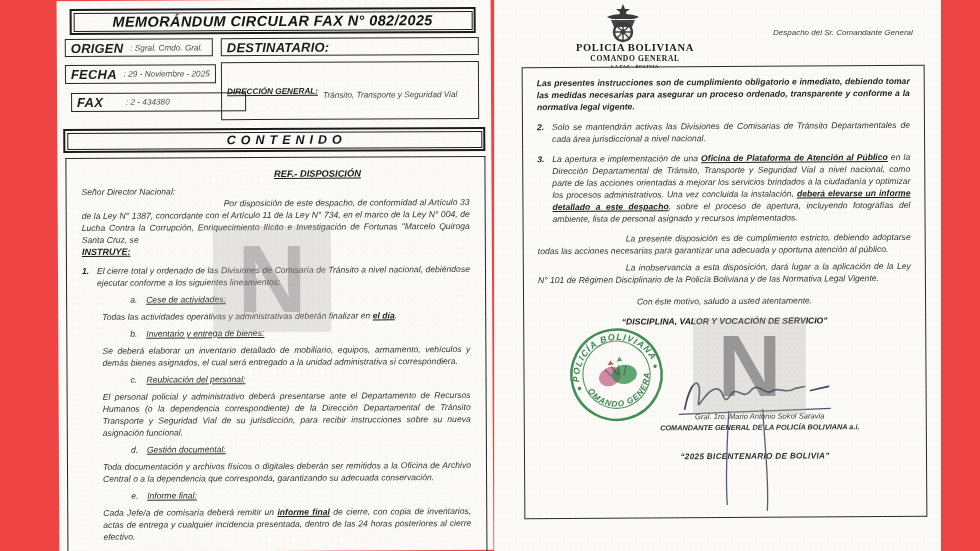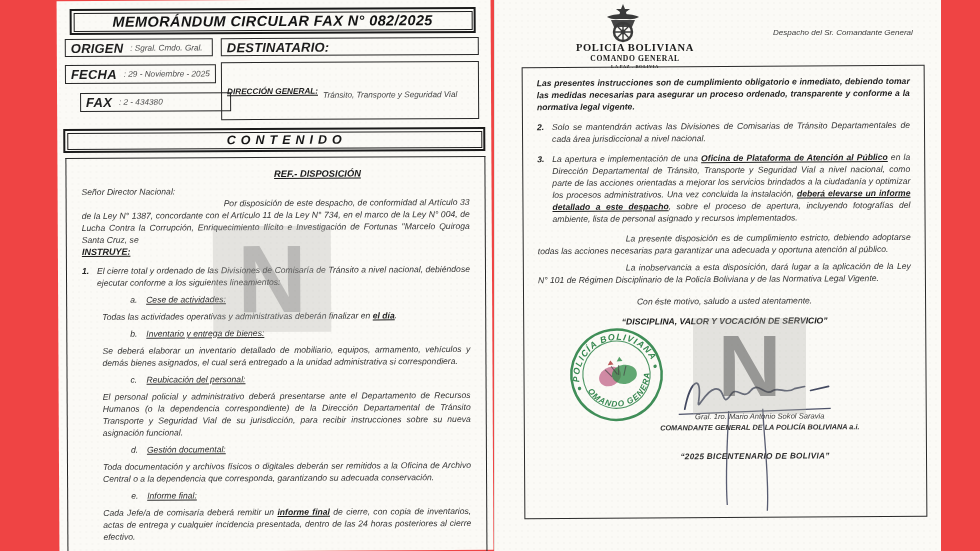--- a/index.html
+++ b/index.html
@@ -101,21 +101,21 @@
 
     <div class="fbox" style="left:164px;top:38px;width:258px;height:18px;">
       <span class="flbl">DESTINATARIO:</span>
     </div>
 
     <div class="fbox" style="left:8px;top:64px;width:151px;height:19px;">
       <span class="flbl">FECHA</span>
       <span class="fval">: 29 - Noviembre - 2025</span>
     </div>
 
-    <div class="fbox" style="left:23px;top:92px;width:151px;height:19px;">
+    <div class="fbox" style="left:14px;top:92px;width:175px;height:19px;gap:16px;">
       <span class="flbl">FAX</span>
       <span class="fval">: 2 - 434380</span>
     </div>
 
 
     <div class="fbox dir-box" style="left:164px;top:62px;width:258px;height:58px;">
       <span class="dir-lbl">DIRECCIÓN GENERAL:</span>
       <span class="dir-val">Tránsito, Transporte y Seguridad Vial</span>
     </div>
 

